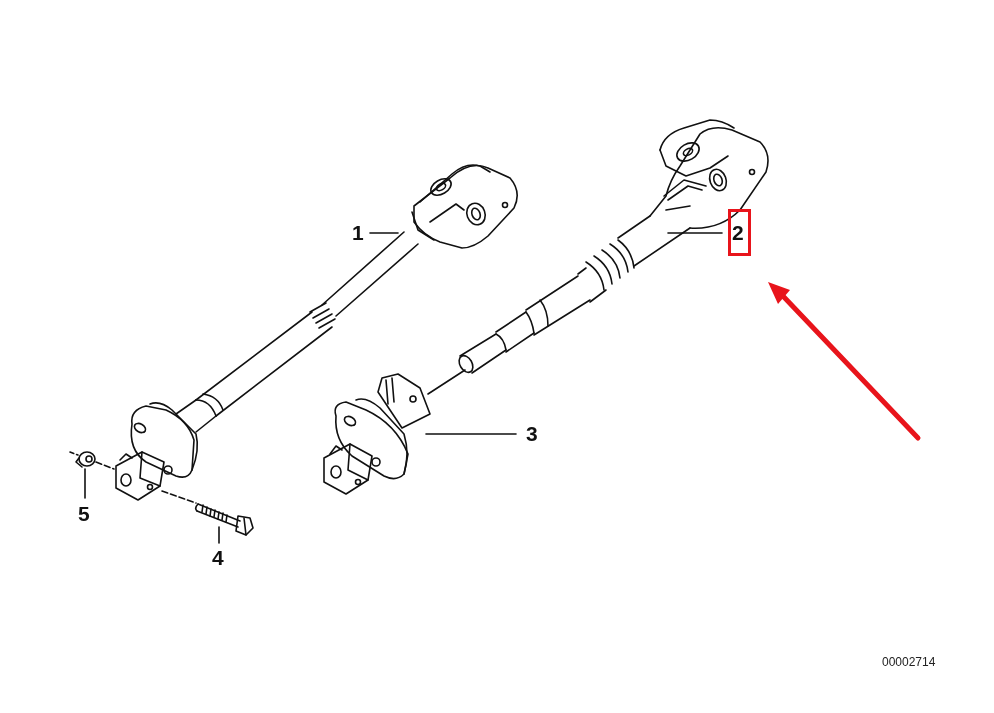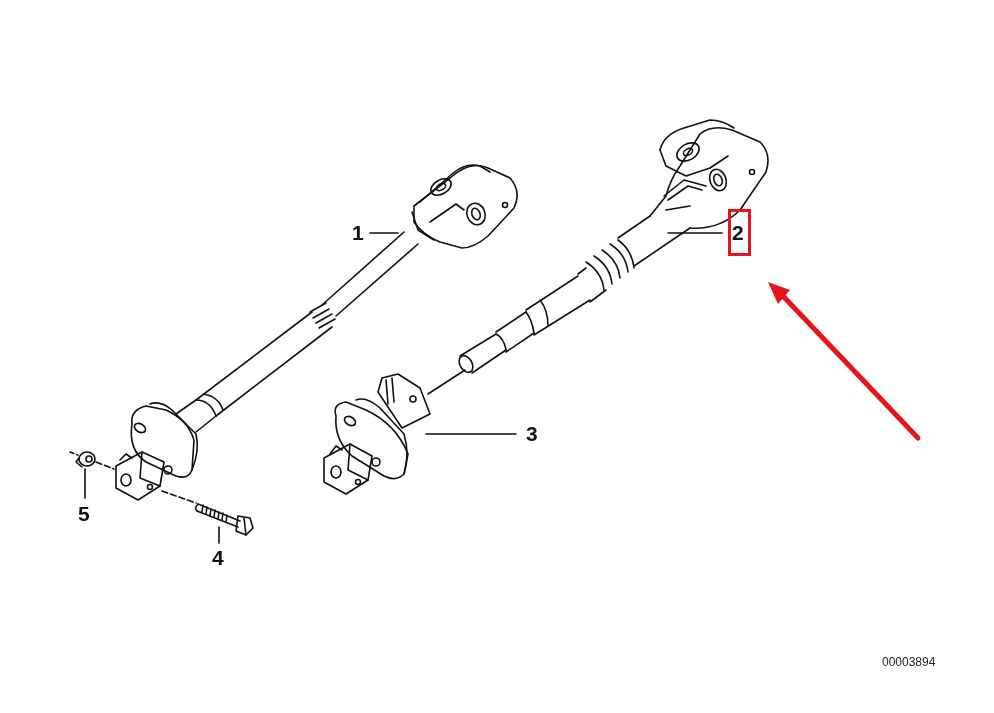--- a/index.html
+++ b/index.html
@@ -130,13 +130,13 @@
 </svg>
 
 <div class="highlight-box"></div>
 
 <div class="callout" style="left:352px; top:222px;">1</div>
 <div class="callout" style="left:732px; top:222px;">2</div>
 <div class="callout" style="left:526px; top:423px;">3</div>
 <div class="callout" style="left:212px; top:547px;">4</div>
 <div class="callout" style="left:78px; top:503px;">5</div>
 
-<div class="ref-code">00003894</div>
+<div class="ref-code">00002714</div>
 
 </body></html>

